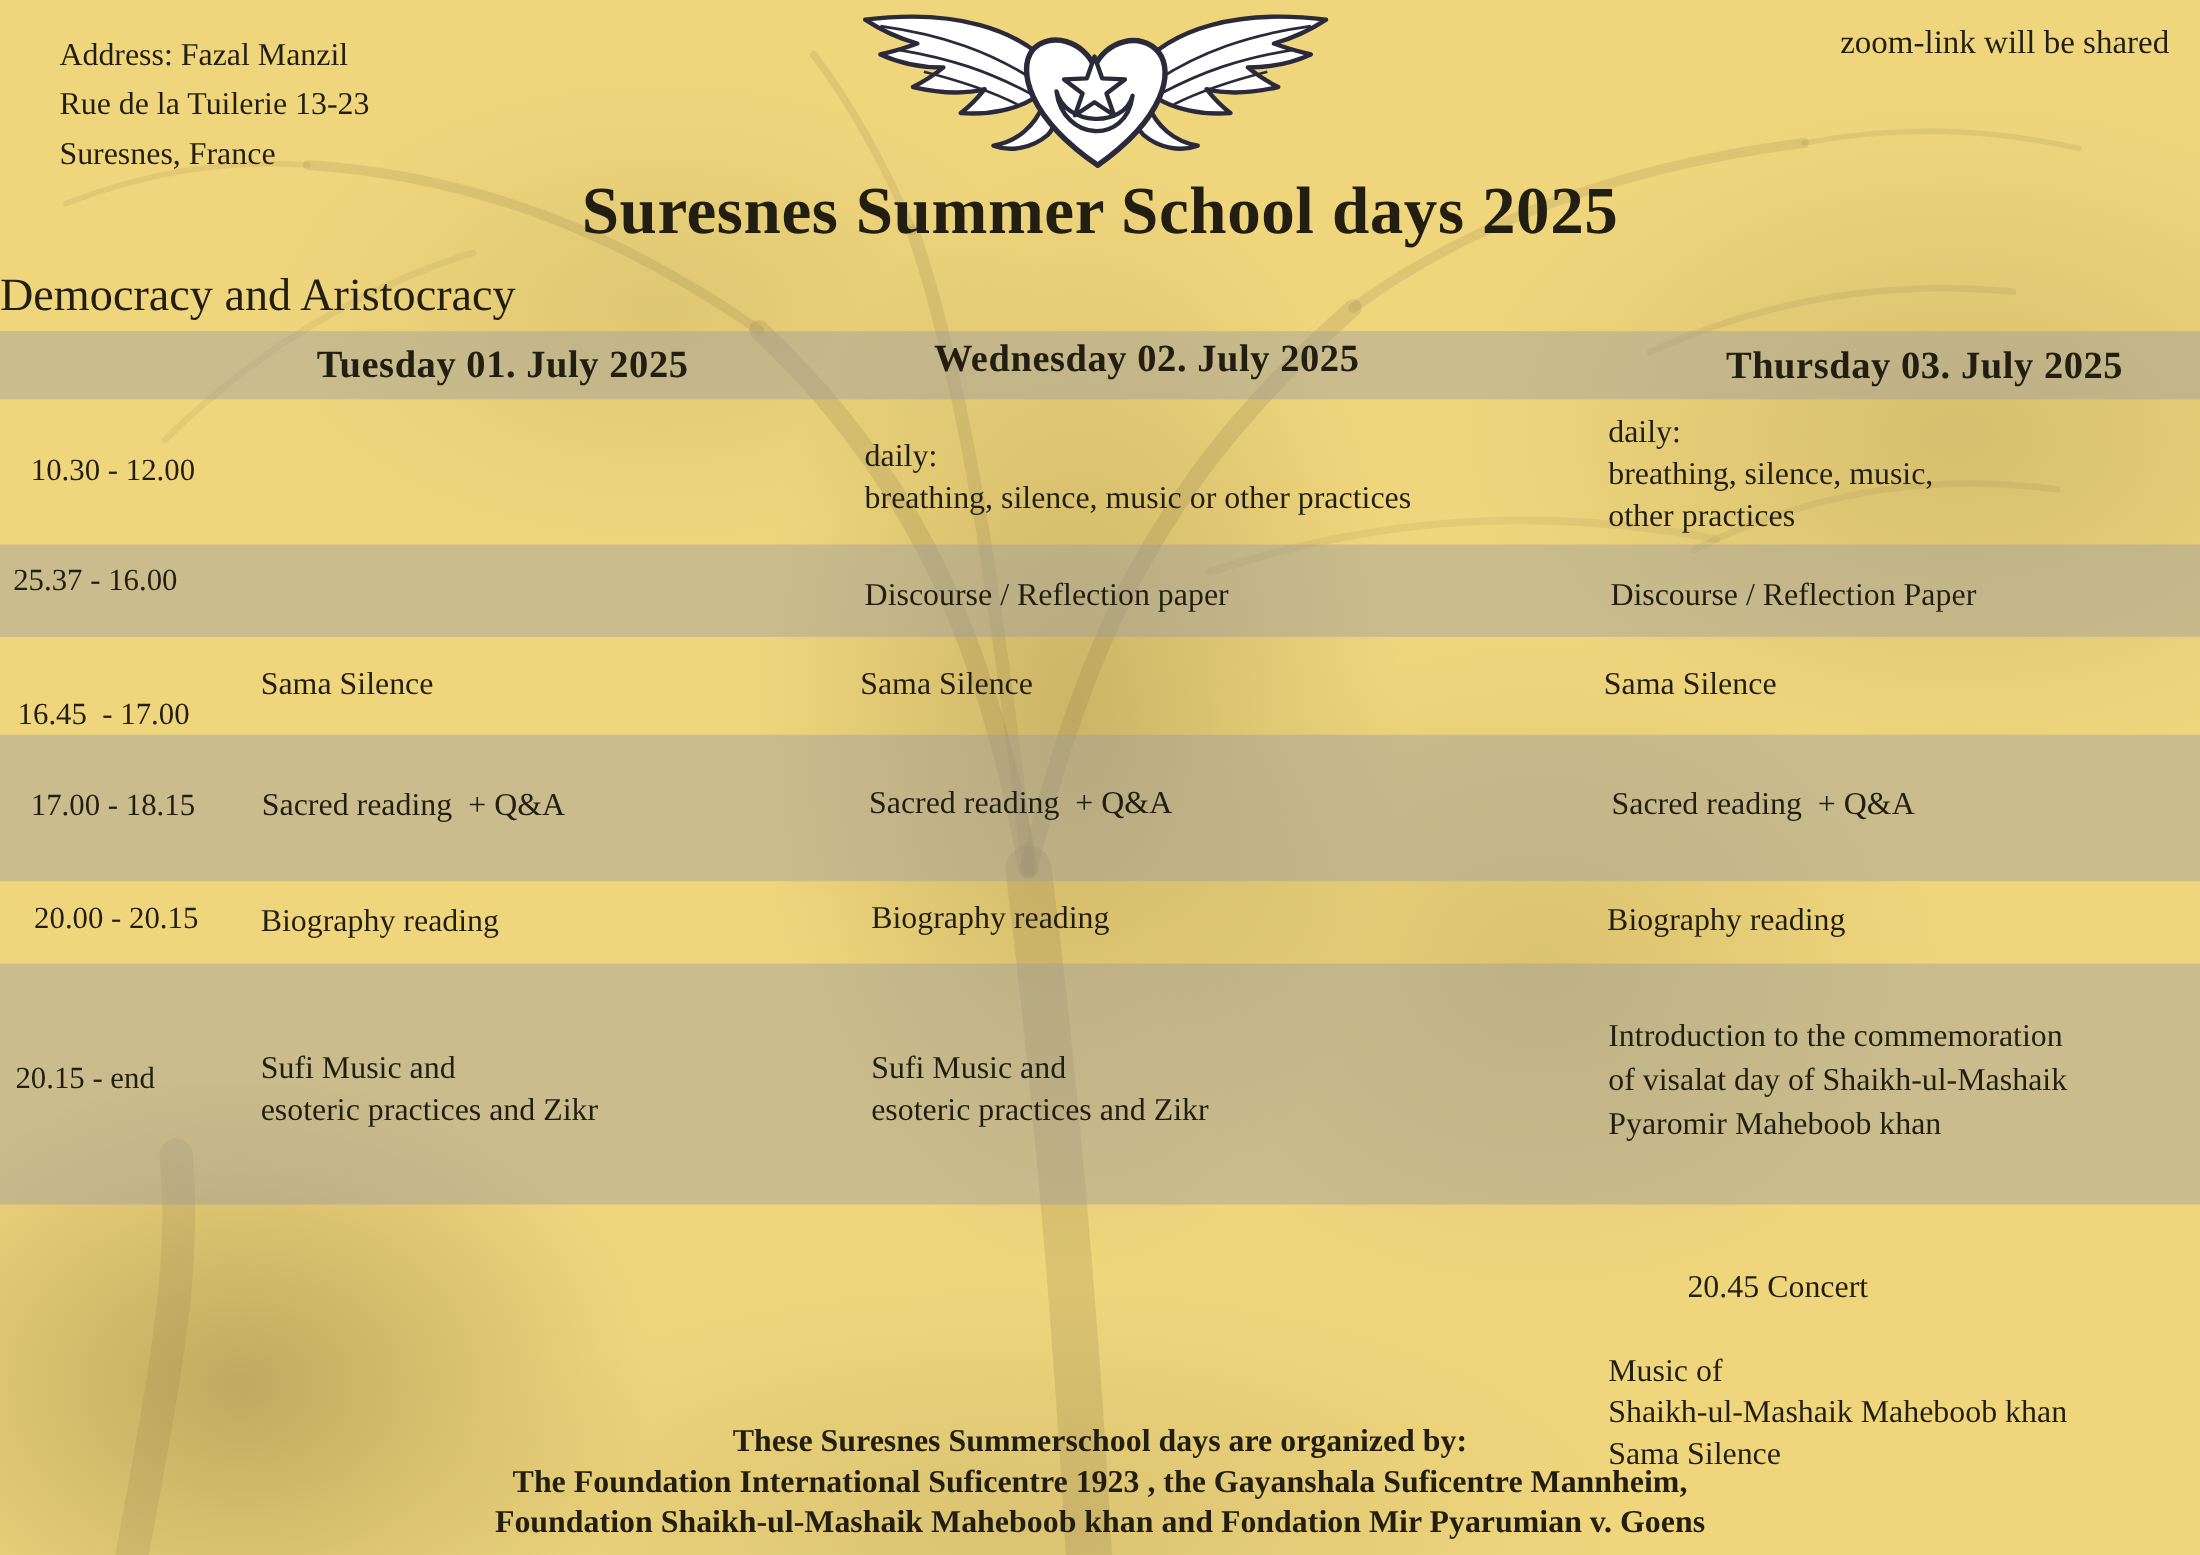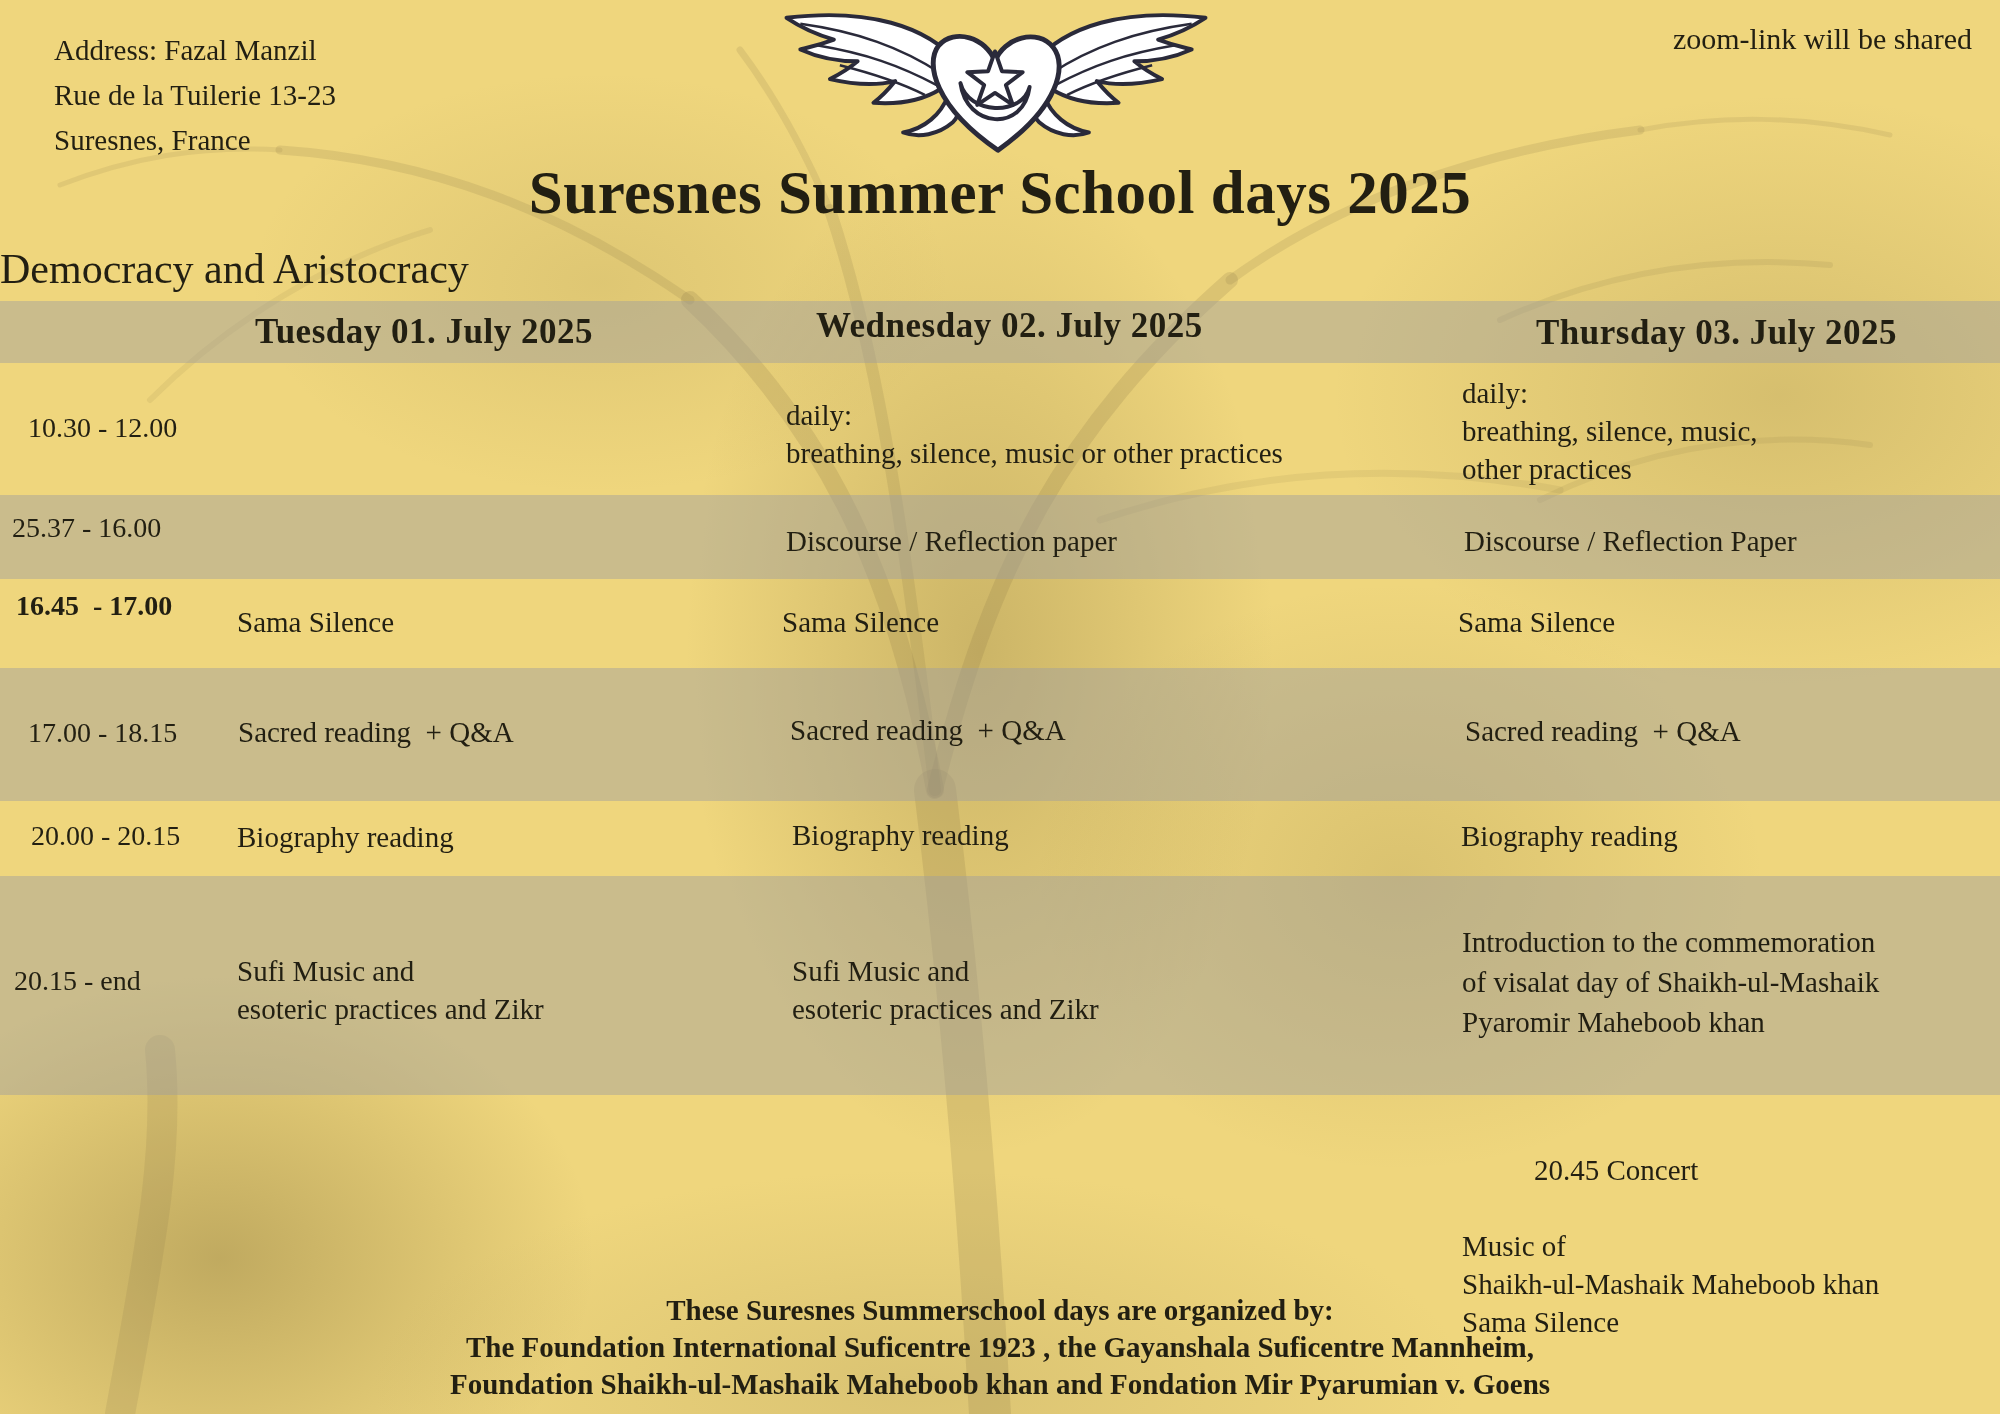--- a/index.html
+++ b/index.html
@@ -14,21 +14,21 @@
       radial-gradient(ellipse 640px 430px at 89% 28%, rgba(125,108,58,0.22), rgba(125,108,58,0) 70%),
       radial-gradient(ellipse 760px 300px at 46% 98%, rgba(186,166,98,0.40), rgba(186,166,98,0) 72%),
       radial-gradient(ellipse 520px 420px at 70% 62%, rgba(122,104,52,0.18), rgba(122,104,52,0) 70%),
       radial-gradient(ellipse 500px 300px at 30% 20%, rgba(146,128,70,0.18), rgba(146,128,70,0) 70%);
   }
   .bgsvg { position:absolute; left:0; top:0; }
   .band { position:absolute; left:0; width:2000px; background:rgba(158,158,160,0.45); }
   .txt  { position:absolute; white-space:pre-wrap; }
   .cell { font-size:29px; line-height:38px; }
   .time { font-size:28px; line-height:38px; }
-  .dayhdr { font-size:35px; font-weight:bold; letter-spacing:0.5px; }
+  .dayhdr { font-size:35px; font-weight:bold; letter-spacing:0.5px;margin-left:33px; }
   .title { left:0; top:158px; width:2000px; text-align:center; font-size:61px; font-weight:bold; letter-spacing:0.5px; }
   .subtitle { left:0; top:214px; width:2000px; text-align:left; font-size:42px;margin-top:31px; }
   .address { left:42px; top:28px; font-size:29px; line-height:45px;margin-left:12px; }
   .zoomnote { top:22px; right:28px; font-size:30px; }
   .intro { line-height:40px; }
   .footer { left:0; top:1292px; width:2000px; text-align:center; font-size:29px; line-height:37px; font-weight:bold; }
   .b { font-weight:normal;margin-left:43px; }
 </style>
 </head>
 <body>
@@ -94,21 +94,21 @@
   <div class="txt cell" style="left:786px; top:396px; width:640px;">daily:
 breathing, silence, music or other practices</div>
   <div class="txt cell" style="left:1462px;top:374px; width:520px;">daily:
 breathing, silence, music,
 other practices</div>
 
   <div class="txt time" style="left:12px;  top:509px;">25.37 - 16.00</div>
   <div class="txt cell" style="left:786px; top:522px; width:640px;">Discourse / Reflection paper</div>
   <div class="txt cell" style="left:1464px;top:522px; width:520px;">Discourse / Reflection Paper</div>
 
-  <div class="txt time" style="left:16px;  top:587px;font-weight:bold;">16.45  - 17.00</div>
+  <div class="txt time" style="left:16px;  top:631px;">16.45  - 17.00</div>
   <div class="txt cell" style="left:237px; top:603px; width:520px;">Sama Silence</div>
   <div class="txt cell" style="left:782px; top:603px; width:640px;">Sama Silence</div>
   <div class="txt cell" style="left:1458px;top:603px; width:520px;">Sama Silence</div>
 
   <div class="txt time" style="left:28px;  top:714px;">17.00 - 18.15</div>
   <div class="txt cell" style="left:238px; top:713px; width:520px;">Sacred reading  + Q&amp;A</div>
   <div class="txt cell" style="left:790px; top:711px; width:640px;">Sacred reading  + Q&amp;A</div>
   <div class="txt cell" style="left:1465px;top:712px; width:520px;">Sacred reading  + Q&amp;A</div>
 
   <div class="txt time" style="left:31px;  top:817px;">20.00 - 20.15</div>

